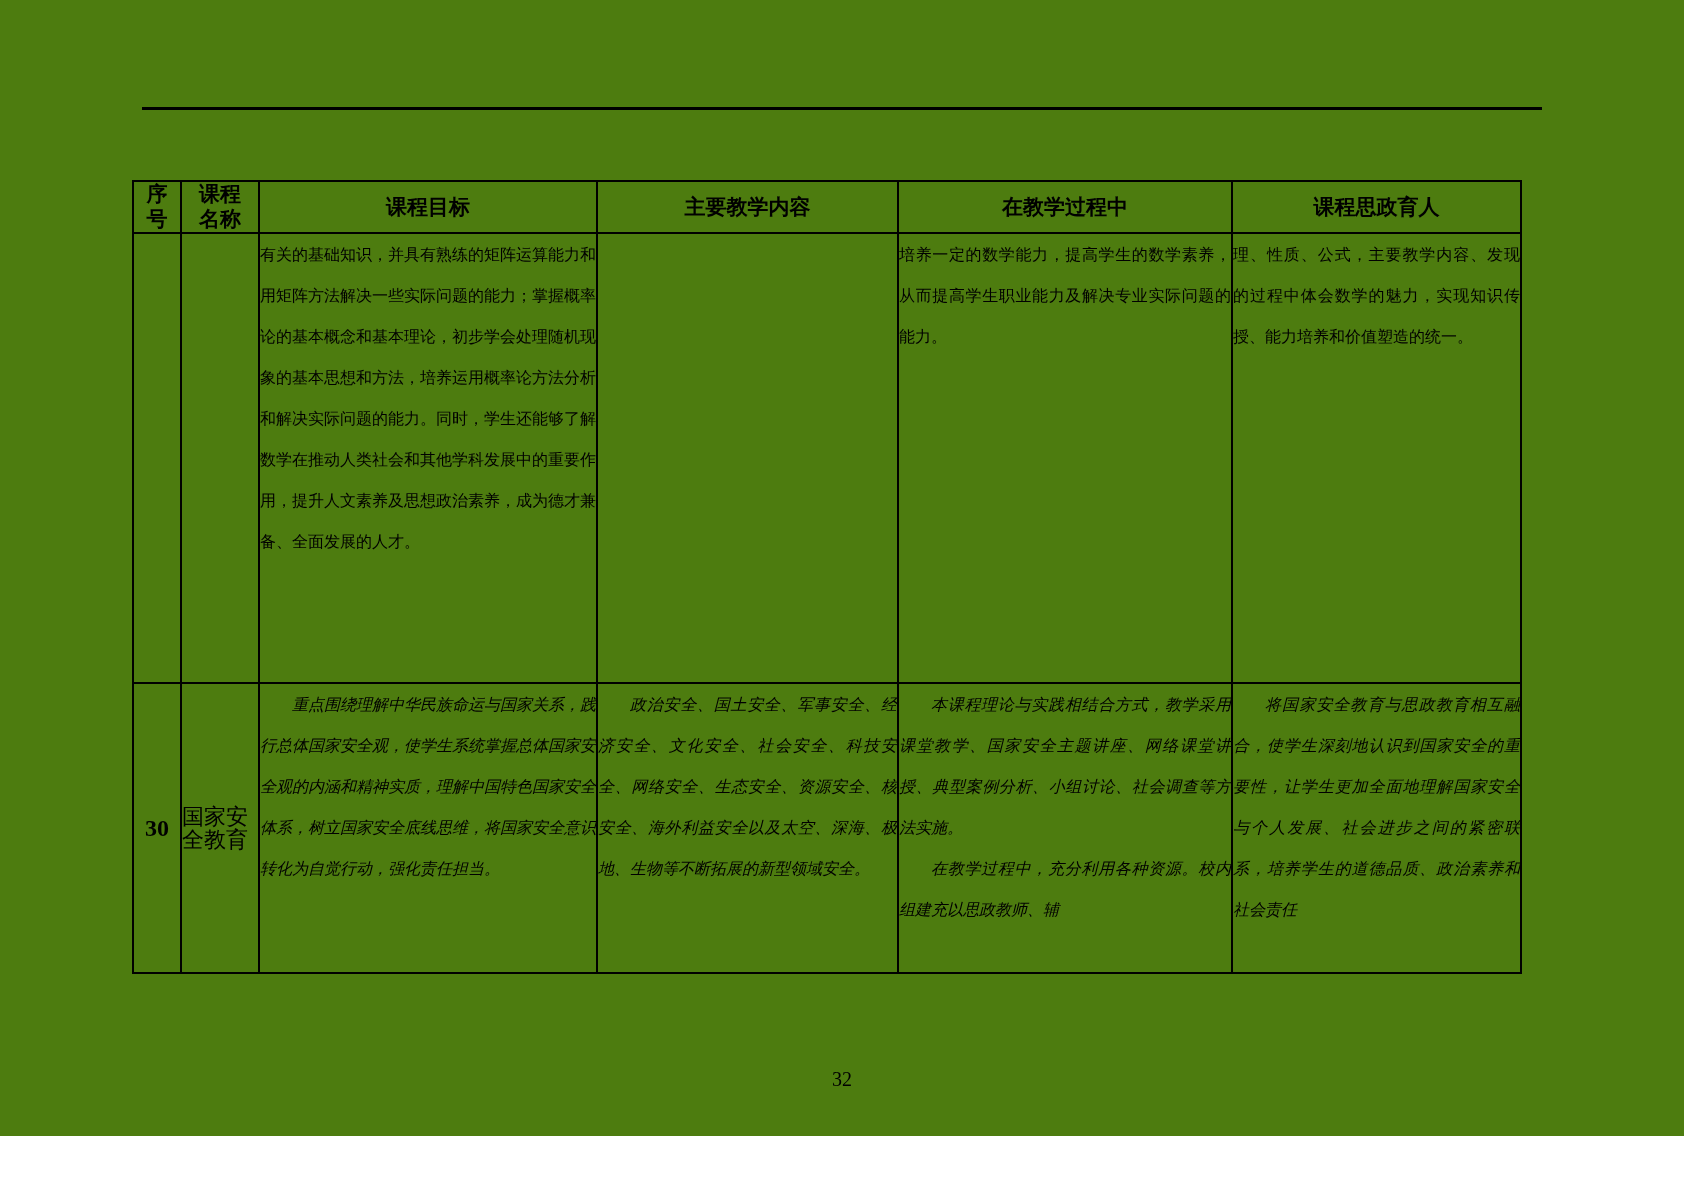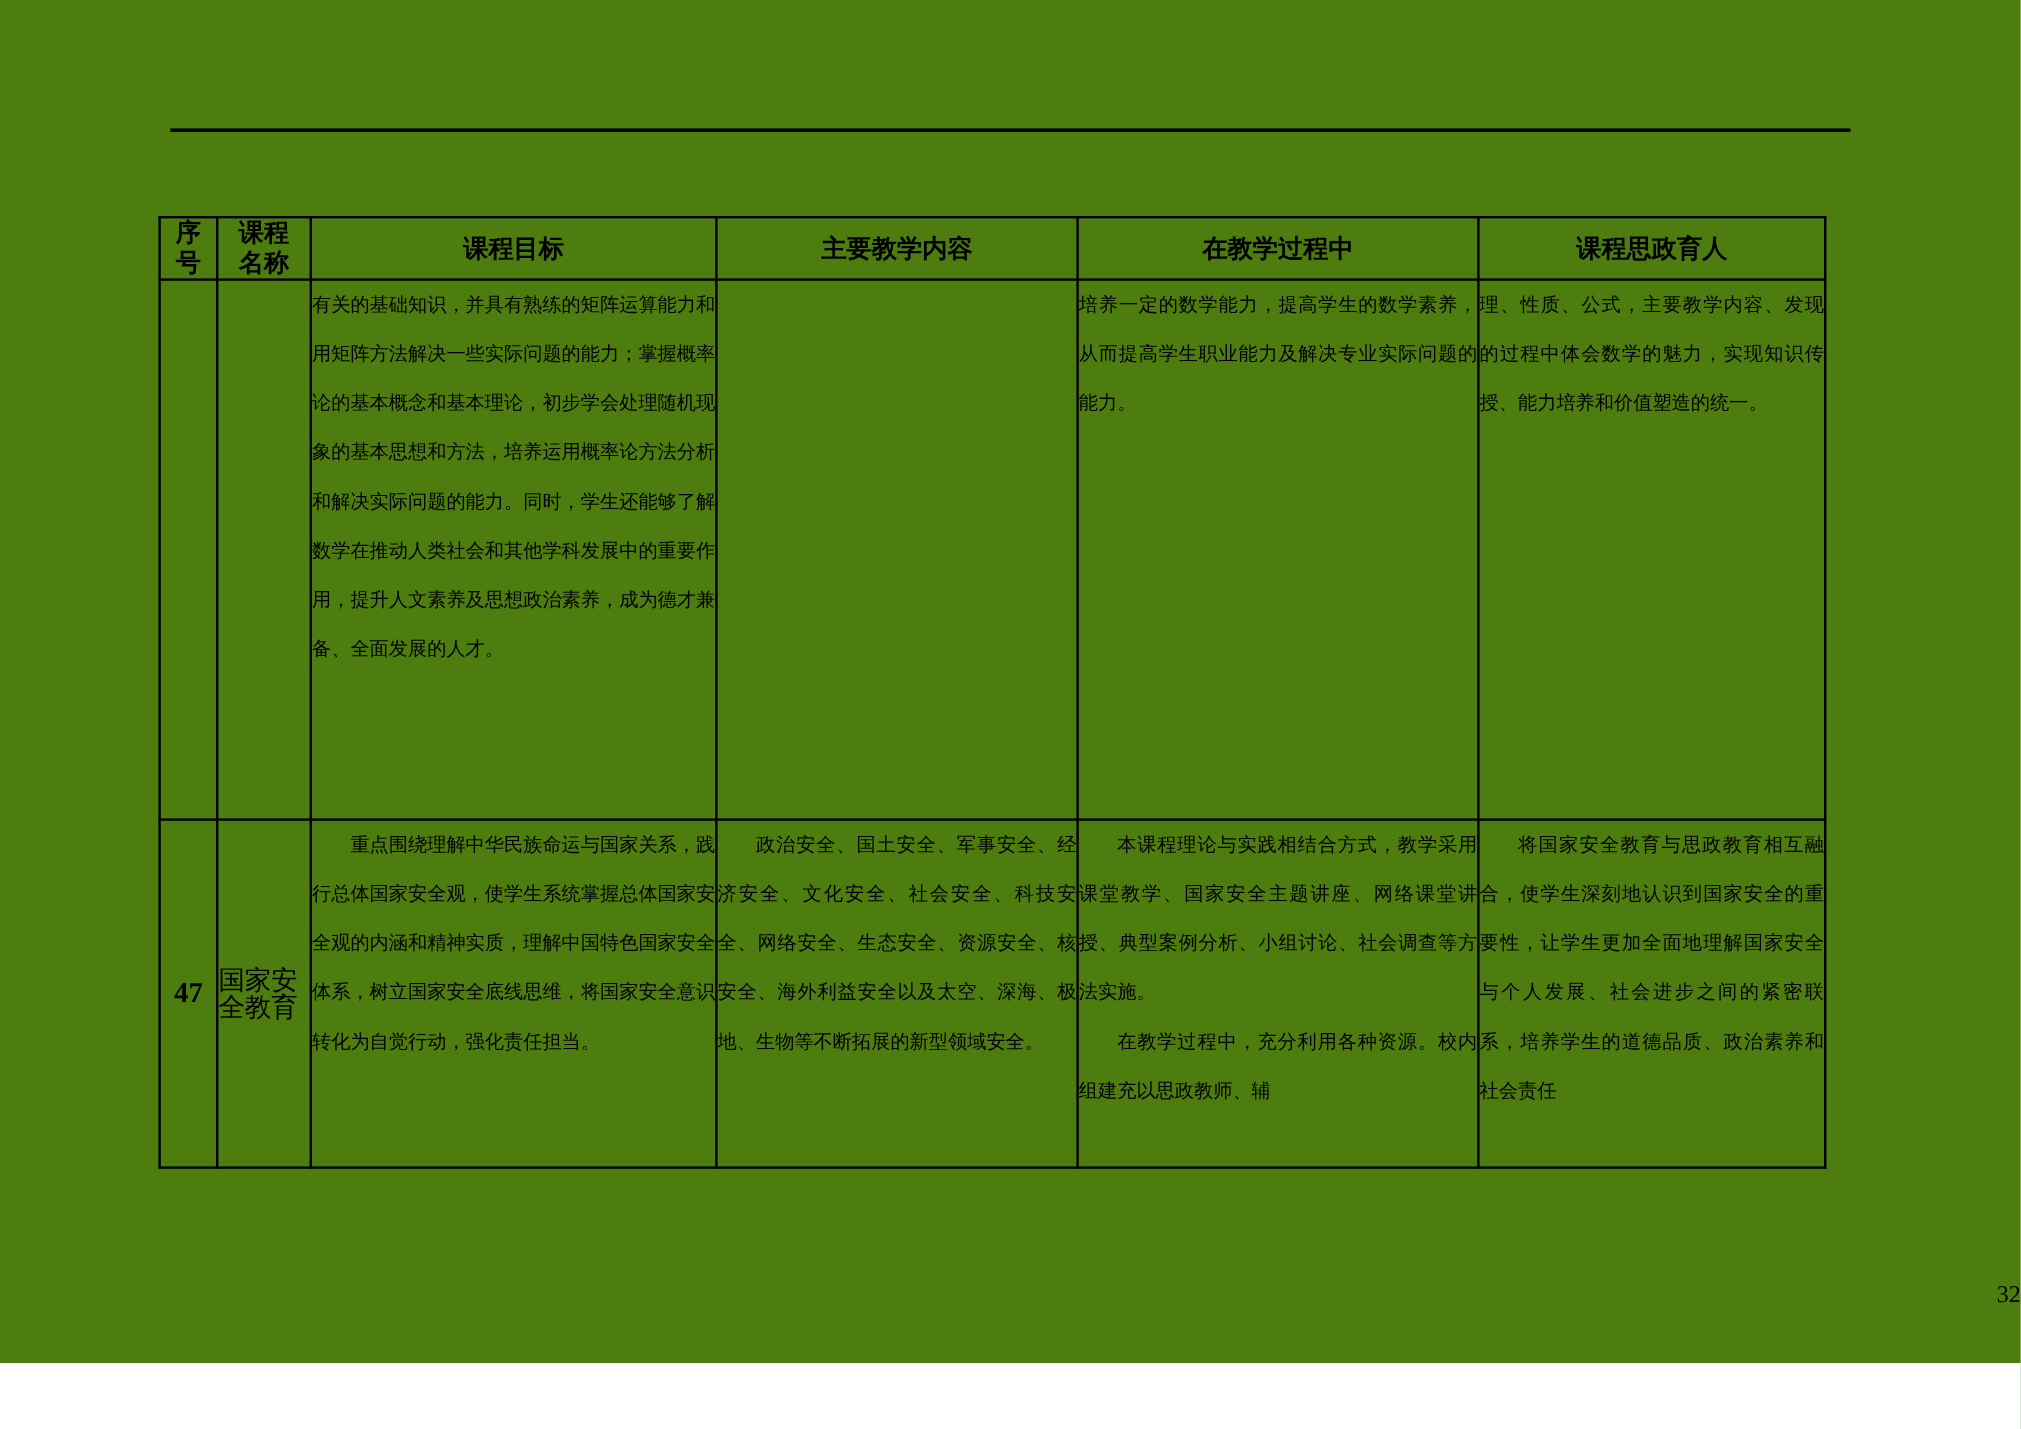--- a/index.html
+++ b/index.html
@@ -71,27 +71,27 @@
   td.body-cell {
     vertical-align: top;
     font-size: 16px;
     padding: 0 6px;
   }
   td.body-cell p {
     margin: 0;
     text-align: justify;
     line-height: 41px;
   }
-  tr.row-27 td.body-cell p { text-indent: 2em; }
+  tr.row-27 td.body-cell p { text-indent: 2em; font-style: italic; }
   .page-number {
     position: absolute;
     top: 1068px;
     left: 0;
     width: 1684px;
-    text-align: right;
+    text-align: center;
     font-size: 20px;
   }
 </style>
 </head>
 <body>
 
 <div class="page">
 
   <div class="header-rule"></div>
 
@@ -123,21 +123,21 @@
           </td>
         <td class="body-cell"></td>
         <td class="body-cell">
             <p>培养一定的数学能力，提高学生的数学素养，从而提高学生职业能力及解决专业实际问题的能力。</p>
           </td>
         <td class="body-cell">
             <p>理、性质、公式，主要教学内容、发现的过程中体会数学的魅力，实现知识传授、能力培养和价值塑造的统一。</p>
           </td>
       </tr>
       <tr class="row-27">
-        <td class="no-cell">47</td>
+        <td class="no-cell">30</td>
         <td class="name-cell">国家安全教育</td>
         <td class="body-cell">
             <p>重点围绕理解中华民族命运与国家关系，践行总体国家安全观，使学生系统掌握总体国家安全观的内涵和精神实质，理解中国特色国家安全体系，树立国家安全底线思维，将国家安全意识转化为自觉行动，强化责任担当。</p>
           </td>
         <td class="body-cell">
             <p>政治安全、国土安全、军事安全、经济安全、文化安全、社会安全、科技安全、网络安全、生态安全、资源安全、核安全、海外利益安全以及太空、深海、极地、生物等不断拓展的新型领域安全。</p>
           </td>
         <td class="body-cell">
             <p>本课程理论与实践相结合方式，教学采用课堂教学、国家安全主题讲座、网络课堂讲授、典型案例分析、小组讨论、社会调查等方法实施。</p>
             <p>在教学过程中，充分利用各种资源。校内组建充以思政教师、辅</p>

